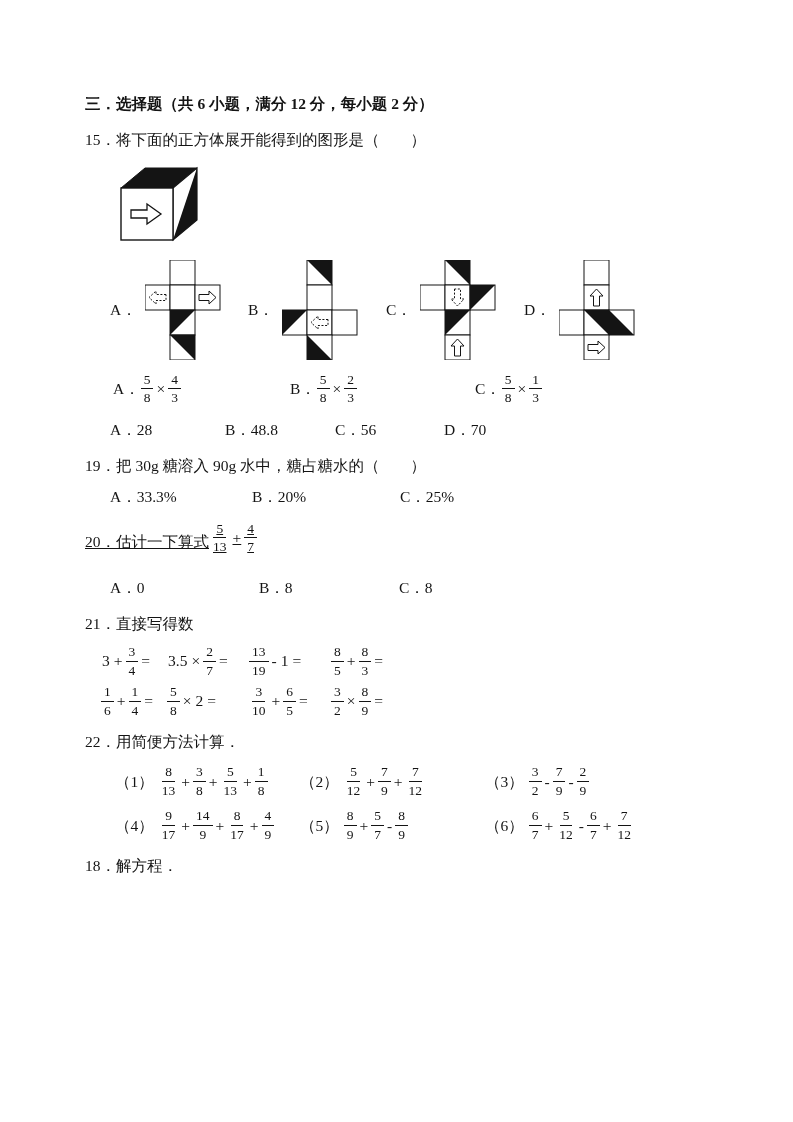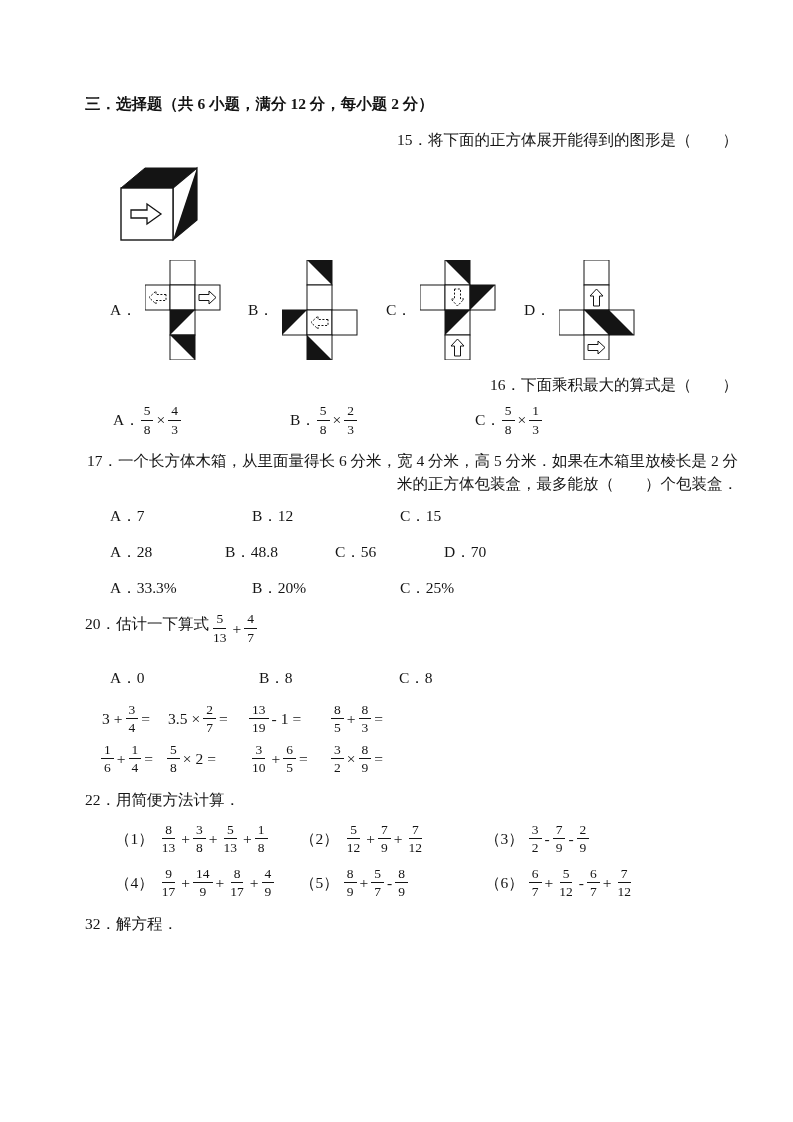--- a/index.html
+++ b/index.html
@@ -1,31 +1,31 @@
 <!DOCTYPE html>
 <html><head>
 <meta charset="utf-8">
 <style>
   html,body{margin:0;padding:0;background:#ffffff;}
   .page{
     position:relative;
     width:793px;height:1122px;
     box-sizing:border-box;
-    padding:92px 55px 0 85px;
+    padding:92px 78px 0 85px;
     background:#ffffff;
     color:#141414;
     font-family:"Liberation Serif","DejaVu Serif",serif;
     font-size:15.5px;
     line-height:1.5;
     overflow:hidden;
   }
   .heading{font-weight:bold;margin:0;}
   .sec4{margin-top:20px;}
   .q{margin-top:13px;}
-  .stem{padding-left:26px;text-indent:-26px;text-align:right;}
+  .stem{padding-left:26px;text-indent:-26px;}
   .opts{margin-top:8px;padding-left:25px;display:flex;align-items:center;}
   .opt{display:inline-flex;align-items:center;white-space:nowrap;}
   .w177{width:177px}.w185{width:185px}
   .w142{width:142px}.w148{width:148px}
   .w115{width:115px}.w110{width:110px}.w109{width:109px}
   .w149{width:149px}.w140{width:140px}
   
   .expr{display:inline-flex;align-items:center;}
   .frac{display:inline-flex;flex-direction:column;align-items:center;vertical-align:middle;margin:0 1px;line-height:1;}
   .frac .num{padding:0 3px 2px;border-bottom:1.3px solid #141414;font-size:13.5px;}
@@ -124,21 +124,20 @@
           <rect x="25" y="75" width="25" height="25" fill="#fff" stroke="#141414"></rect>
           <polygon points="25,50 50,50 75,75 50,75" fill="#141414"></polygon>
           <polygon points="34.5,46 34.5,36 31,36 37.5,29 44,36 40.5,36 40.5,46" fill="#fff" stroke="#141414"></polygon>
           <polygon points="29,84.5 39,84.5 39,81 46,87.5 39,94 39,90.5 29,90.5" fill="#fff" stroke="#141414"></polygon>
         </svg>
       </div>
     </div>
   </div>
 
   <div class="q">
-    <div class="stem">16．下面乘积最大的算式是（　　）</div>
     <div class="opts" style="padding-left:28px">
       <span class="opt w177">
         <span>A．</span>
         <span class="expr">
             <span class="frac">
               <span class="num">5</span>
               <span class="den">8</span>
             </span>
             <span class="tok">×</span>
             <span class="frac">
@@ -171,48 +170,41 @@
             <span class="tok">×</span>
             <span class="frac">
               <span class="num">1</span>
               <span class="den">3</span>
             </span>
           </span>
       </span>
     </div>
   </div>
 
-  <div class="q">
-    <div class="stem">17．一个长方体木箱，从里面量得长 6 分米，宽 4 分米，高 5 分米．如果在木箱里放棱长是 2 分米的正方体包装盒，最多能放（　　）个包装盒．</div>
-    <div class="opts">
-      <span class="opt w142">A．7</span>
-      <span class="opt w148">B．12</span>
-      <span class="opt">C．15</span>
-    </div>
-  </div>
 
   <div class="q">
     <div class="opts">
       <span class="opt w115">A．28</span>
       <span class="opt w110">B．48.8</span>
       <span class="opt w109">C．56</span>
       <span class="opt">D．70</span>
     </div>
   </div>
 
   <div class="q">
+    <div class="stem">19．把 30g 糖溶入 90g 水中，糖占糖水的（　　）</div>
     <div class="opts">
       <span class="opt w142">A．33.3%</span>
       <span class="opt w148">B．20%</span>
       <span class="opt">C．25%</span>
     </div>
   </div>
 
   <div class="q">
-    <div style="display:flex;align-items:flex-start;">
+    <div style="display:flex;align-items:flex-end;text-decoration:underline;">
       <span>20．估计一下算式</span>
       <span class="expr">
           <span class="frac">
             <span class="num">5</span>
             <span class="den">13</span>
           </span>
           <span class="tok">+</span>
           <span class="frac">
             <span class="num">4</span>
             <span class="den">7</span>
@@ -221,20 +213,21 @@
     </div>
     <div class="opts" style="margin-top:22px">
       <span class="opt w149">A．0</span>
       <span class="opt w140">B．8</span>
       <span class="opt">C．8</span>
     </div>
   </div>
 
 
   <div class="q">
+    <div>21．直接写得数</div>
     <div class="calcrow">
       <span class="calc expr cw1">
           <span class="tok">3</span>
           <span class="tok">+</span>
           <span class="frac">
             <span class="num">3</span>
             <span class="den">4</span>
           </span>
           <span class="tok">=</span>
         </span>
@@ -449,16 +442,16 @@
             <span class="frac">
               <span class="num">7</span>
               <span class="den">12</span>
             </span>
           </span>
       </span>
     </div>
   </div>
 
   <div class="q qtitle">
-    <div>32．解方程．</div>
+    <div>18．解方程．</div>
   </div>
 
 </div>
 
 </body></html>

